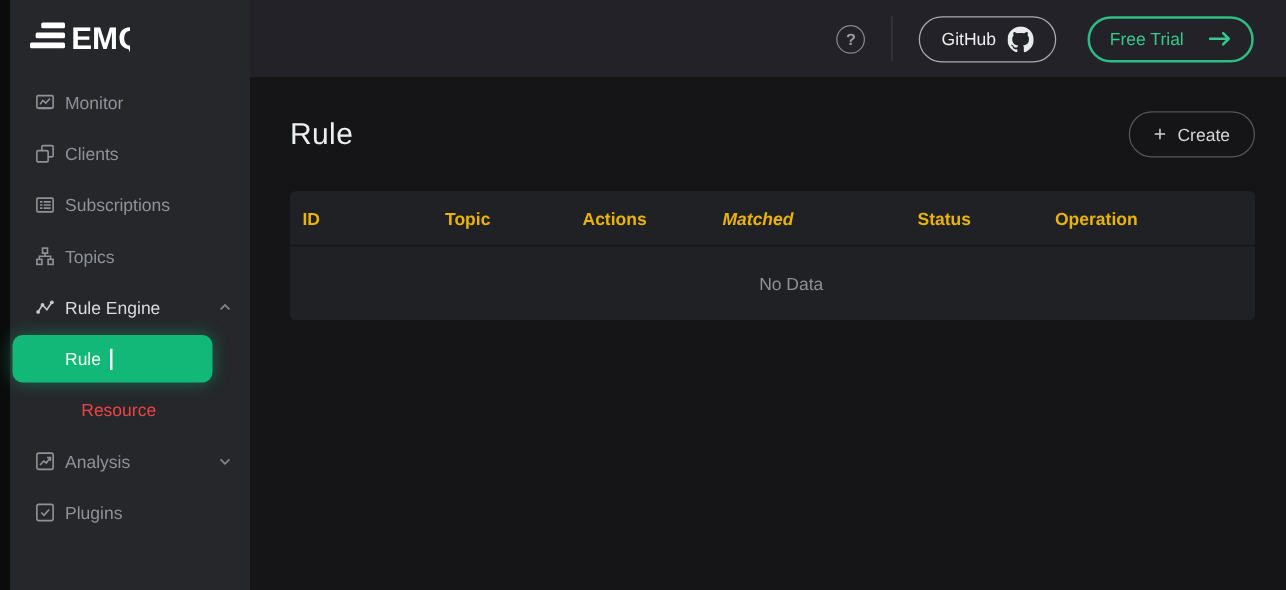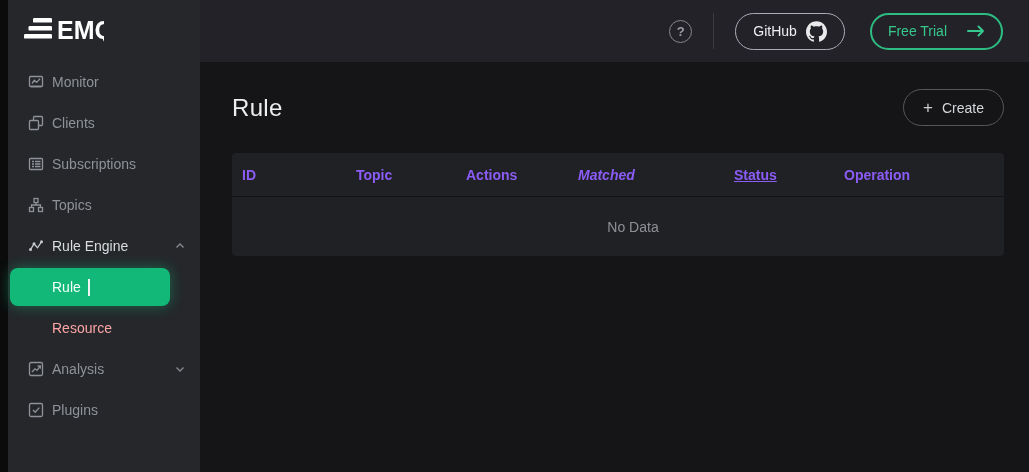--- a/index.html
+++ b/index.html
@@ -20,21 +20,21 @@
   .nav { position:absolute; top:61px; left:0; right:0; }
   .nav-item {
     height:41px; display:flex; align-items:center;
     padding:0 14px 0 20px; color:#8f9399; font-size:14px; cursor:pointer;
   }
   .nav-item .ticon { width:16px; height:16px; margin-right:8px; flex:0 0 16px; }
   .nav-item.bright { color:#d9dcdf; }
   .chevron { margin-left:auto; width:12px; height:12px; }
   .sub-item {
     height:41px; display:flex; align-items:center;
-    padding-left:44px; color:#fca5a5; font-size:14px; cursor:pointer;
+    padding-left:57px; color:#ef4444; font-size:14px; cursor:pointer;
   }
   .sub-item.active {
     height:38px; margin:2px 30px 1px 2px; padding-left:42px;
     background:#12b877; border-radius:8px; color:#f4fdf9;
     box-shadow:0 0 14px rgba(18,184,119,.45);
   }
   .caret { display:inline-block; width:2px; height:17px; background:#f2f4f3; margin-left:7px; }
 
   
   .topbar {
@@ -61,22 +61,22 @@
   .page-title { margin:0; font-size:24px; font-weight:500; color:#eceef0; letter-spacing:.3px; }
   .create-btn {
     height:37px; padding:0 19px; border:1px solid #55575d; border-radius:19px;
     background:transparent; color:#d4d6d9; font-size:14px; display:flex;
     align-items:center; gap:9px; cursor:pointer; font-family:inherit;
   }
   .create-btn .plus { font-size:17px; line-height:1; color:#c9cbcf; }
 
   .table { margin:27px 25px 0 32px; width:772px; background:#202125; border-radius:4px; }
   .t-head { display:flex; height:44px; align-items:center; border-bottom:1px solid #141416; }
-  .t-cell { padding-left:10px; font-weight:bold; font-size:14px; color:#8b5cf6; }
-  .c0{width:114px;} .c1{width:110px;} .c2{width:112px;} .c3{width:156px;font-style:italic;} .c4{width:110px;text-decoration:underline;} .c5{width:170px;}
+  .t-cell { padding-left:10px; font-weight:bold; font-size:14px; color:#eab308; }
+  .c0{width:114px;} .c1{width:110px;} .c2{width:112px;} .c3{width:156px;font-style:italic;} .c4{width:110px;} .c5{width:170px;}
   .t-empty { height:59px; display:flex; align-items:center; justify-content:center; color:#8f9095; font-size:14px;padding-left:30px; }
 
   svg { display:block; }
 </style>
 </head>
 <body>
 
 <div class="app">
   <div class="left-strip"></div>
 

